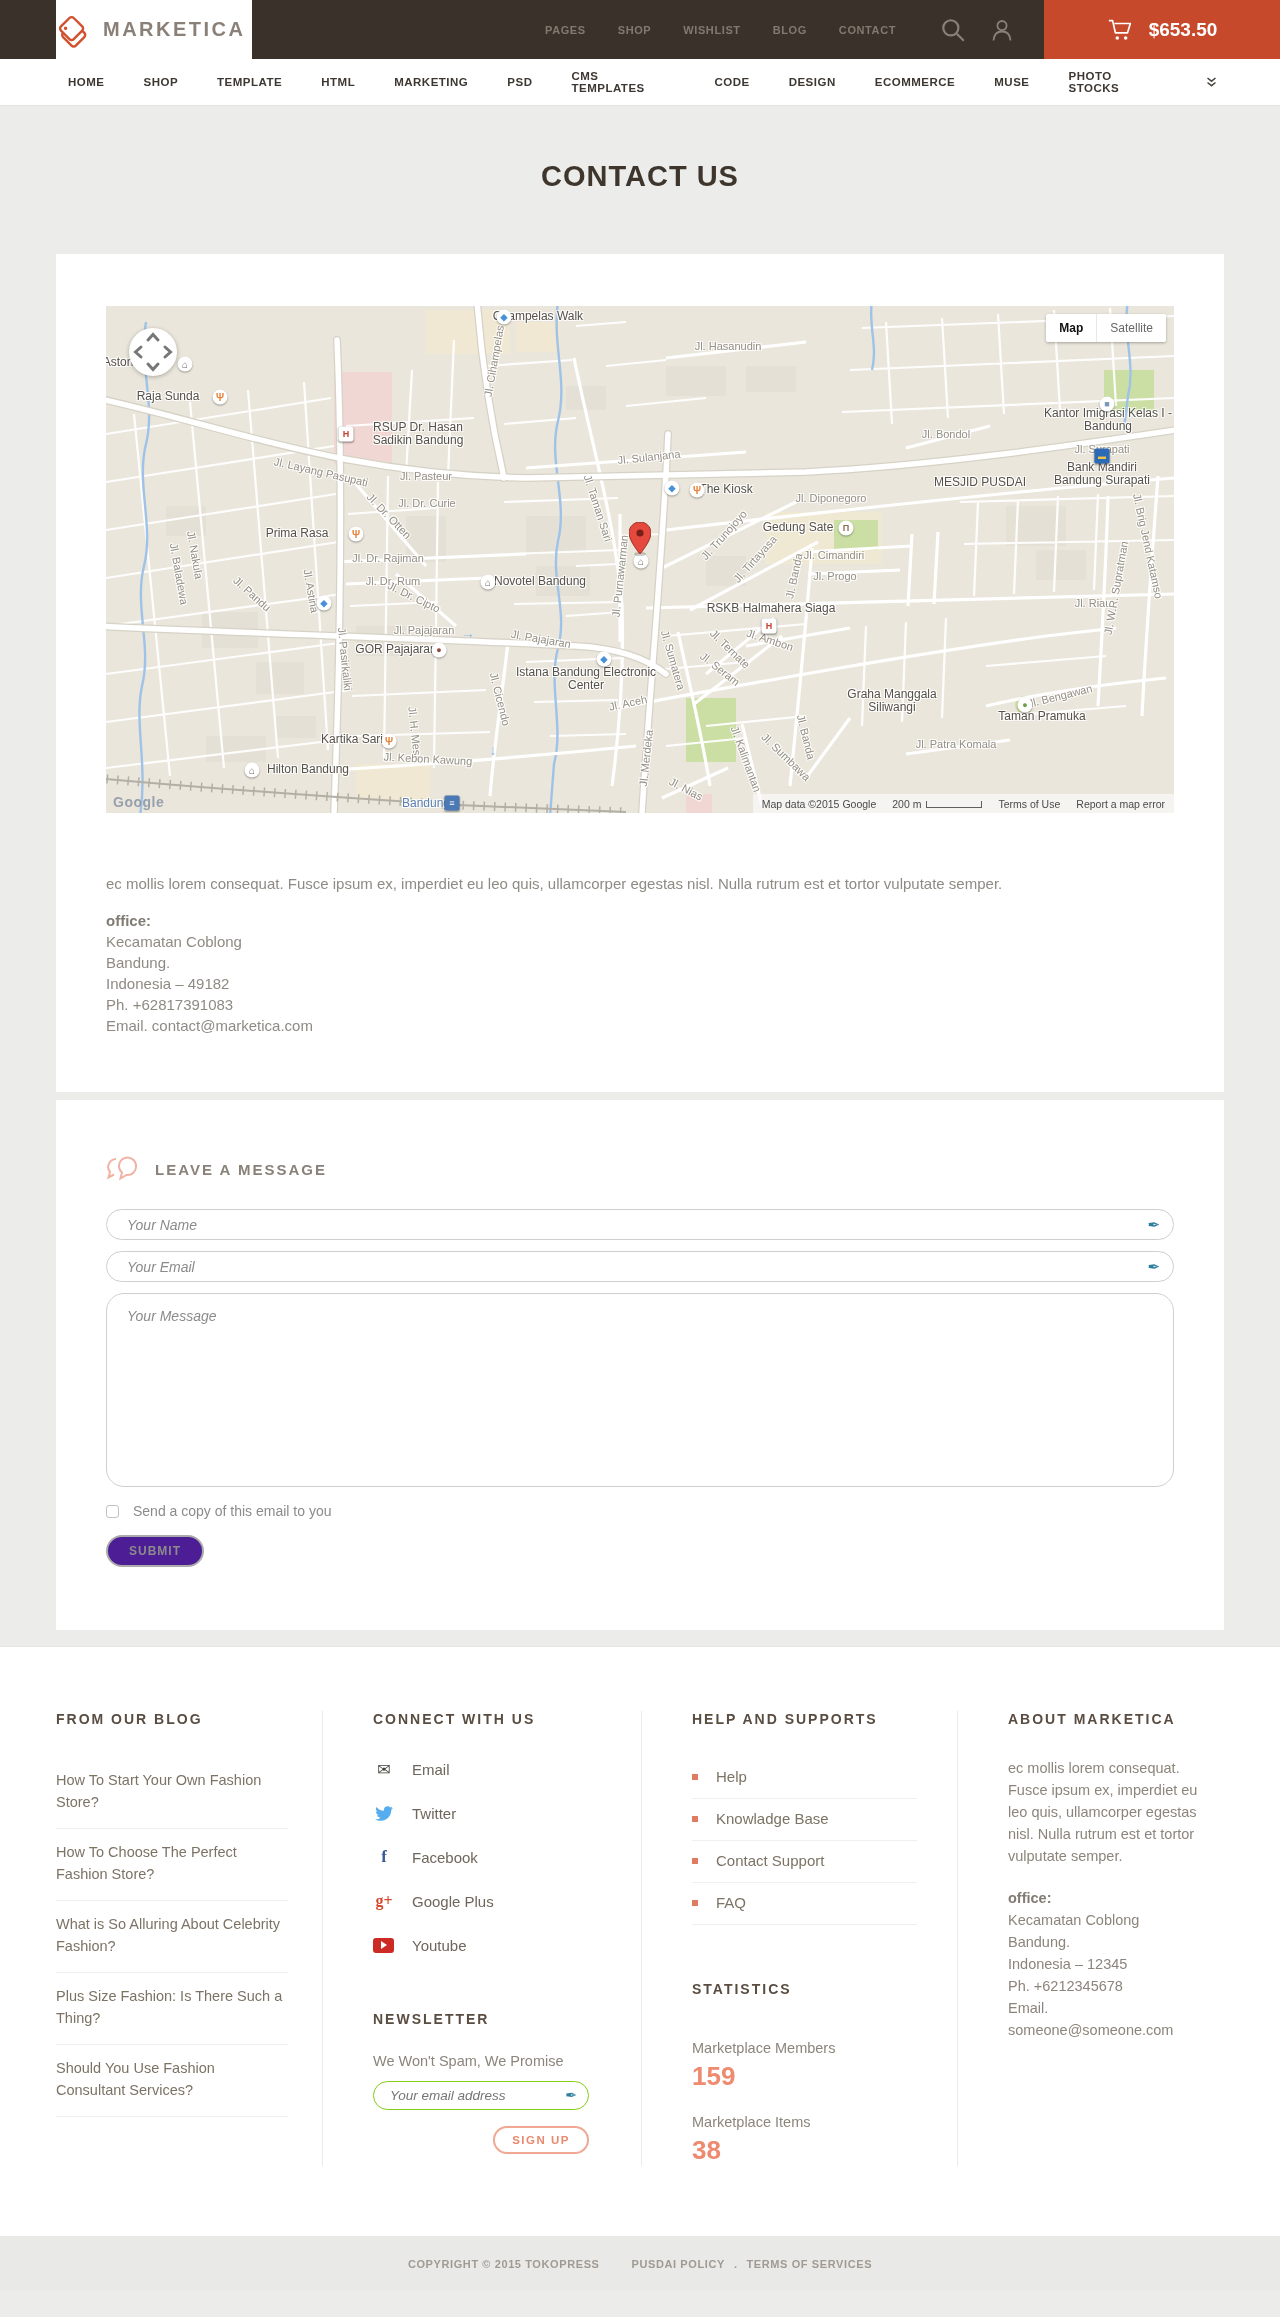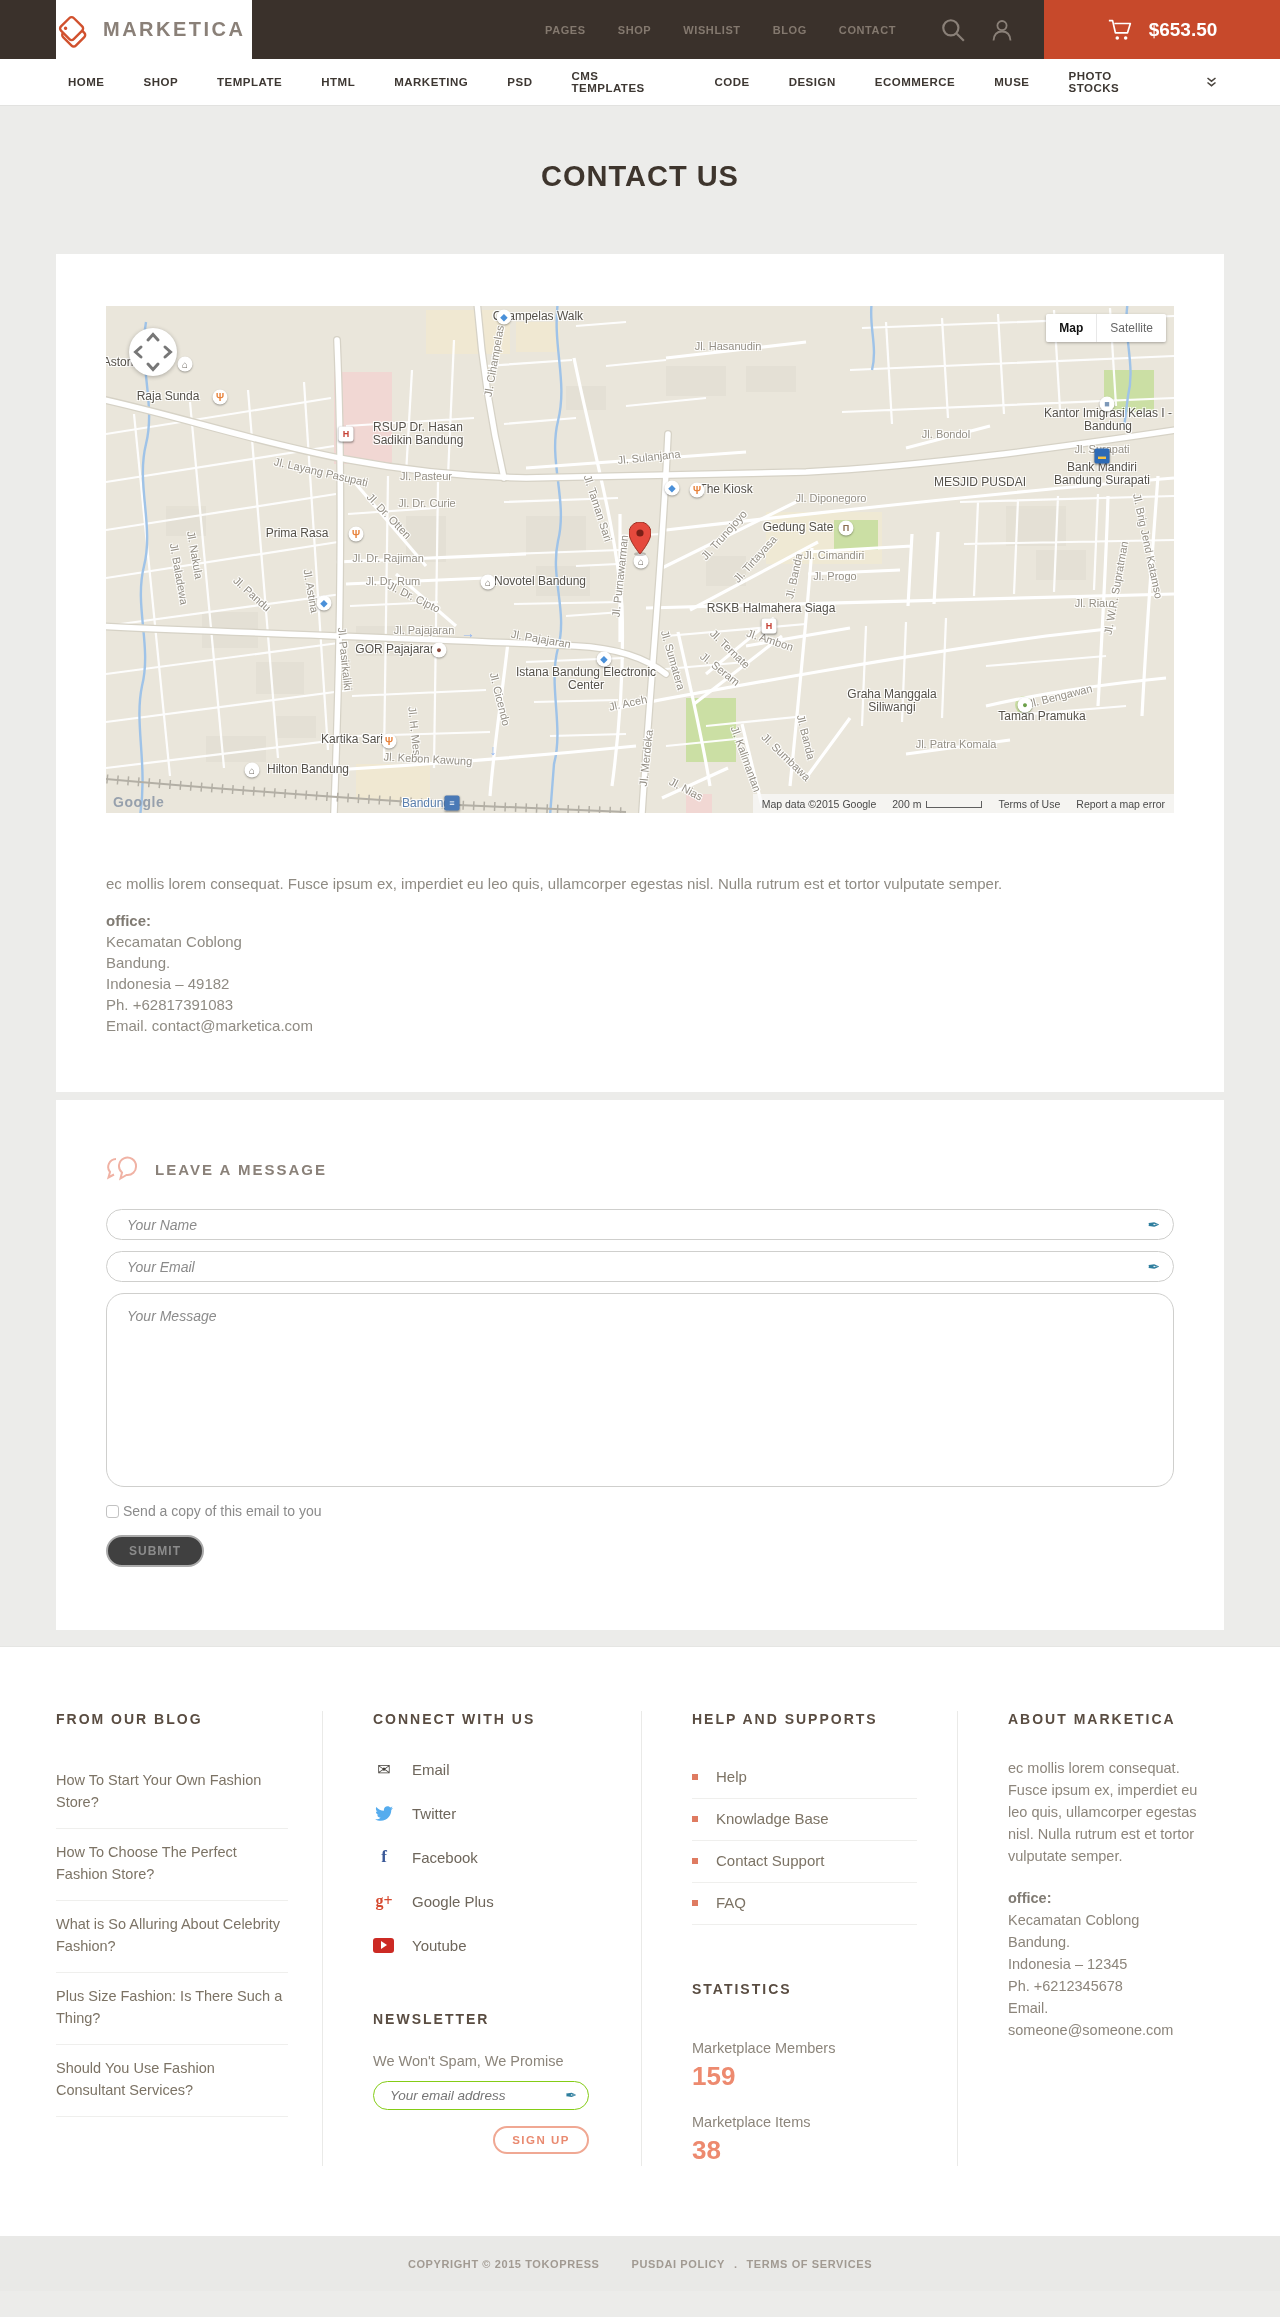--- a/index.html
+++ b/index.html
@@ -85,24 +85,24 @@
   .msg-head { display:flex; align-items:center; gap:15px; }
   .msg-title { font-size:15px; font-weight:bold; letter-spacing:2px; color:#8A8179; }
   .msg-form { margin-top:26px; }
   .pill-field { position:relative; margin-bottom:11px; }
   .pill-field input { width:100%; height:31px; border:1px solid #CFCFCD; border-radius:16px; padding:0 40px 0 20px;
                       font-family:"Liberation Sans", sans-serif; font-size:14px; font-style:italic; color:#6B6B6B; background:#fff; outline:none; }
   .pill-field input::placeholder, textarea::placeholder { color:#8B8B8B; font-style:italic; opacity:1; }
   .pen-icon { position:absolute; right:14px; top:7px; font-size:15px; color:#2E7E9E; font-style:normal; pointer-events:none; }
   textarea.msg-area { width:100%; height:194px; border:1px solid #CFCFCD; border-radius:18px; padding:14px 20px;
                       font-family:"Liberation Sans", sans-serif; font-size:14px; font-style:italic; color:#4d7c0f; resize:none; outline:none; }
-  .copy-row { display:flex; align-items:center; gap:4px; margin-top:12px; }
+  .copy-row { display:flex; align-items:center; gap:14px; margin-top:12px; }
   .checkbox { width:13px; height:13px; border:1px solid #C2C2C2; border-radius:3px; background:#fff; cursor:pointer; }
   .copy-label { font-size:14px; color:#8B8B8B; }
-  .submit-btn { margin-top:16px; display:inline-block; background:#404040; border:2px solid #ABABAB; border-radius:16px;
+  .submit-btn { margin-top:16px; display:inline-block; background:#4c1d95; border:2px solid #ABABAB; border-radius:16px;
                 padding:7px 21px; font-size:12px; font-weight:bold; letter-spacing:1px; color:#8C8C8C; cursor:pointer;
                 font-family:"Liberation Sans", sans-serif; }
 
   
   .site-footer { background:#fff; margin-top:16px; border-top:1px solid #E5E5E3; }
   .footer-inner { width:1168px; margin:0 auto; display:grid; grid-template-columns:266px 319px 316px 267px; padding:64px 0 70px; min-height:588px; }
   .fcol2, .fcol3, .fcol4 { border-left:1px solid #EAEAE8; padding-left:50px; }
   .fcol1 { padding-right:34px; }
   .fcol2 { padding-right:40px; }
   .fcol3 { padding-right:40px; }

